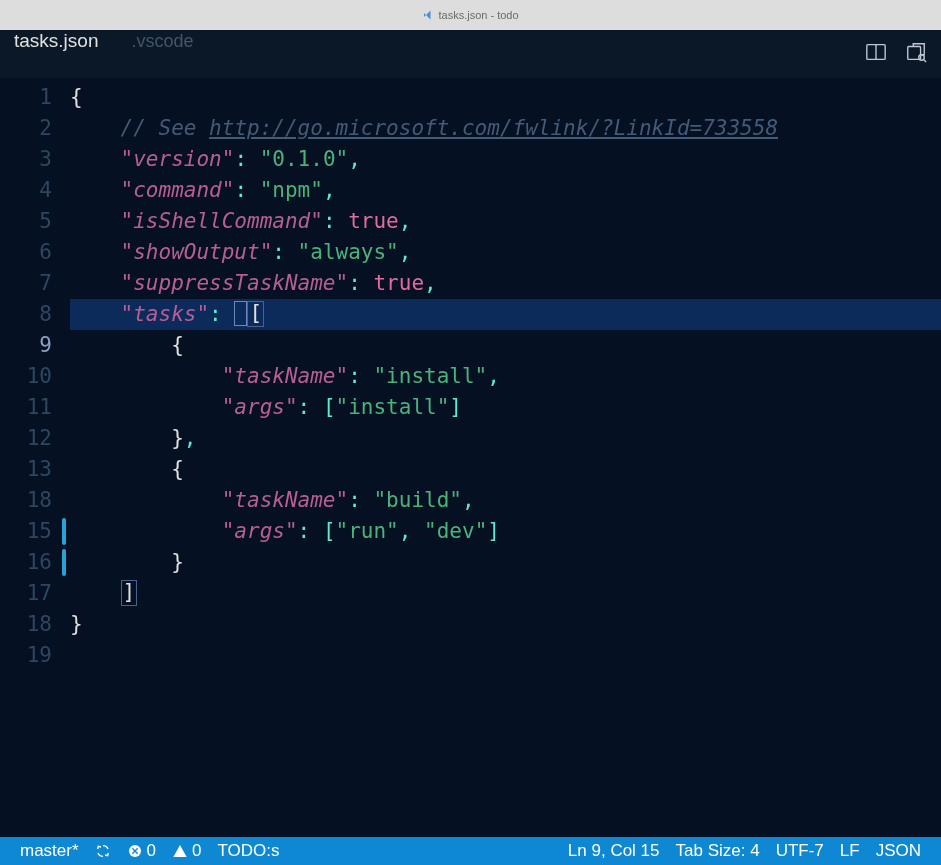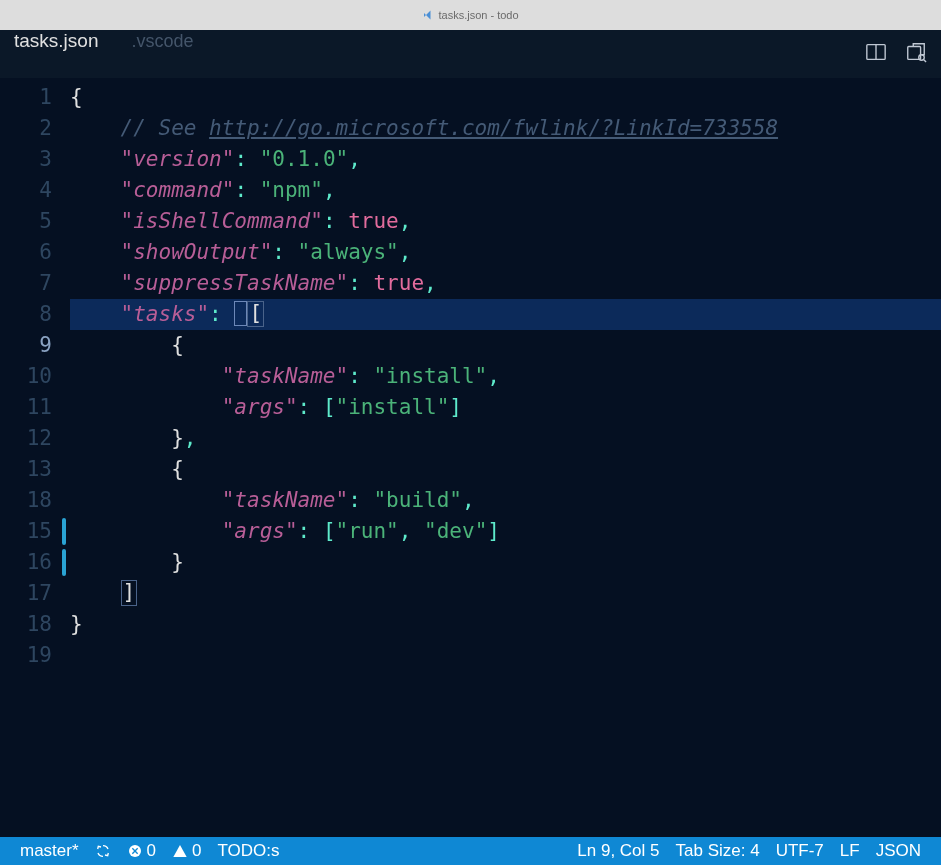--- a/index.html
+++ b/index.html
@@ -224,21 +224,21 @@
     <svg viewBox="0 0 24 24">
         <path d="M12 3l10 18H2L12 3z"></path>
       </svg>
     <span>0</span>
   </div>
   <div class="item">
       <span>TODO:s</span>
     </div>
   <div class="spacer"></div>
   <div class="item">
-      <span>Ln 9, Col 5</span>
+      <span>Ln 9, Col 15</span>
     </div>
   <div class="item">
       <span>Tab Size: 4</span>
     </div>
   <div class="item">
       <span>UTF-7</span>
     </div>
   <div class="item">
       <span>LF</span>
     </div>

